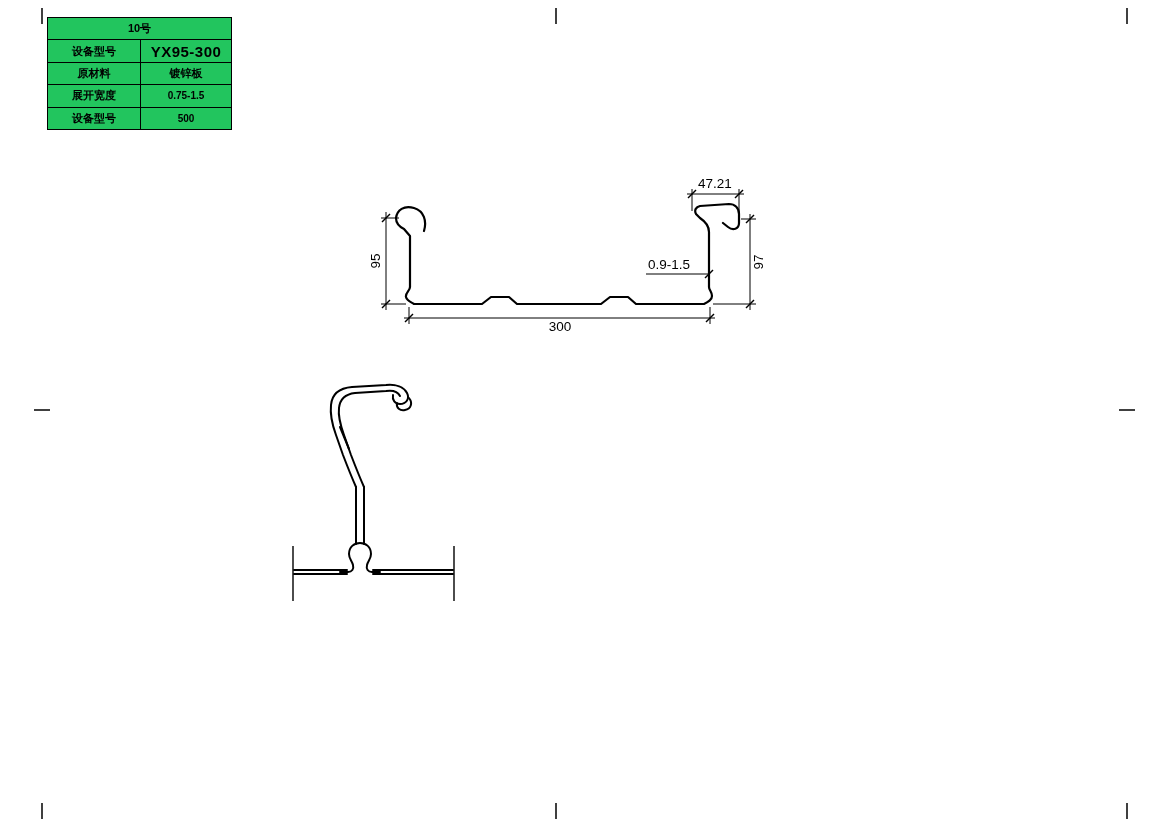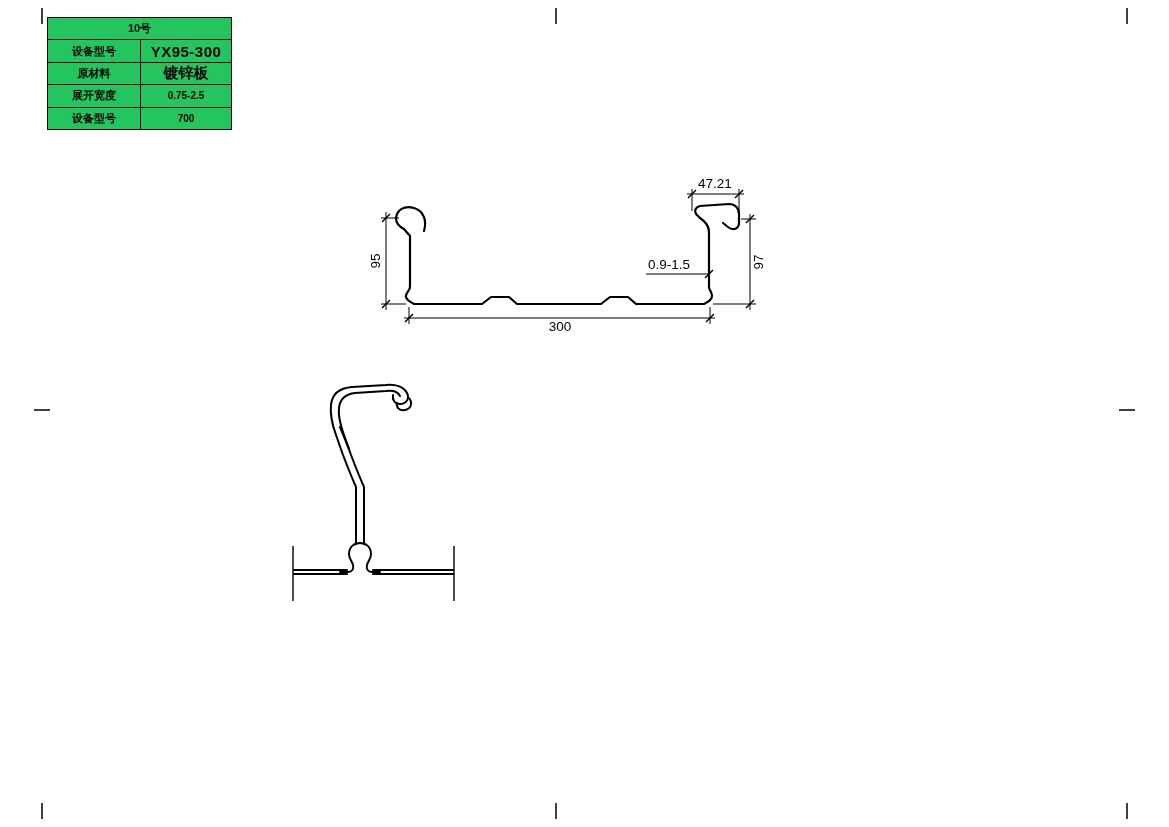--- a/index.html
+++ b/index.html
@@ -16,21 +16,21 @@
     border:1.4px solid #000;display:flex;flex-direction:column;box-sizing:border-box;
     background:#22c55e;
   }
   .t-row{flex:1;display:flex;border-top:1px solid #000;box-sizing:border-box;}
   .t-row:first-child{border-top:none;}
   .t-cell{display:flex;align-items:center;justify-content:center;box-sizing:border-box;overflow:hidden;white-space:nowrap;}
   .t-span{flex:1;font-size:11px;font-weight:bold;}
   .t-label{width:93px;border-right:1px solid #000;font-size:11px;font-weight:bold;}
   .t-value{flex:1;font-size:10px;font-weight:bold;}
   .t-value.v-model{font-size:15px;font-weight:bold;letter-spacing:0.5px;}
-  .t-value.v-material{font-size:15px;}
+  .t-value.v-material{font-size:11px;}
 
   
   svg{position:absolute;left:0;top:0;}
   svg .ln{stroke:#000;fill:none;}
   svg .profile{stroke-width:2.2;stroke-linejoin:round;stroke-linecap:round;}
   svg .seam{stroke-width:2;stroke-linejoin:round;stroke-linecap:round;}
   svg .dim{stroke-width:1;}
   svg .tick{stroke-width:1.4;}
   svg .frame-tick{stroke-width:1.5;}
   svg text{font-family:"Liberation Sans", sans-serif;font-size:13.5px;fill:#000;}
@@ -47,25 +47,25 @@
     <div class="t-row">
       <div class="t-cell t-label">设备型号</div>
       <div class="t-cell t-value v-model">YX95-300</div>
     </div>
     <div class="t-row">
       <div class="t-cell t-label">原材料</div>
       <div class="t-cell t-value v-material">镀锌板</div>
     </div>
     <div class="t-row">
       <div class="t-cell t-label">展开宽度</div>
-      <div class="t-cell t-value">0.75-2.5</div>
+      <div class="t-cell t-value">0.75-1.5</div>
     </div>
     <div class="t-row">
       <div class="t-cell t-label">设备型号</div>
-      <div class="t-cell t-value">700</div>
+      <div class="t-cell t-value">500</div>
     </div>
   </div>
 
   <svg width="1169" height="827" viewBox="0 0 1169 827">
 
     <g class="ln frame-tick">
       <line x1="42" y1="8" x2="42" y2="24"></line>
       <line x1="556" y1="8" x2="556" y2="24"></line>
       <line x1="1127" y1="8" x2="1127" y2="24"></line>
       <line x1="42" y1="803" x2="42" y2="819"></line>

